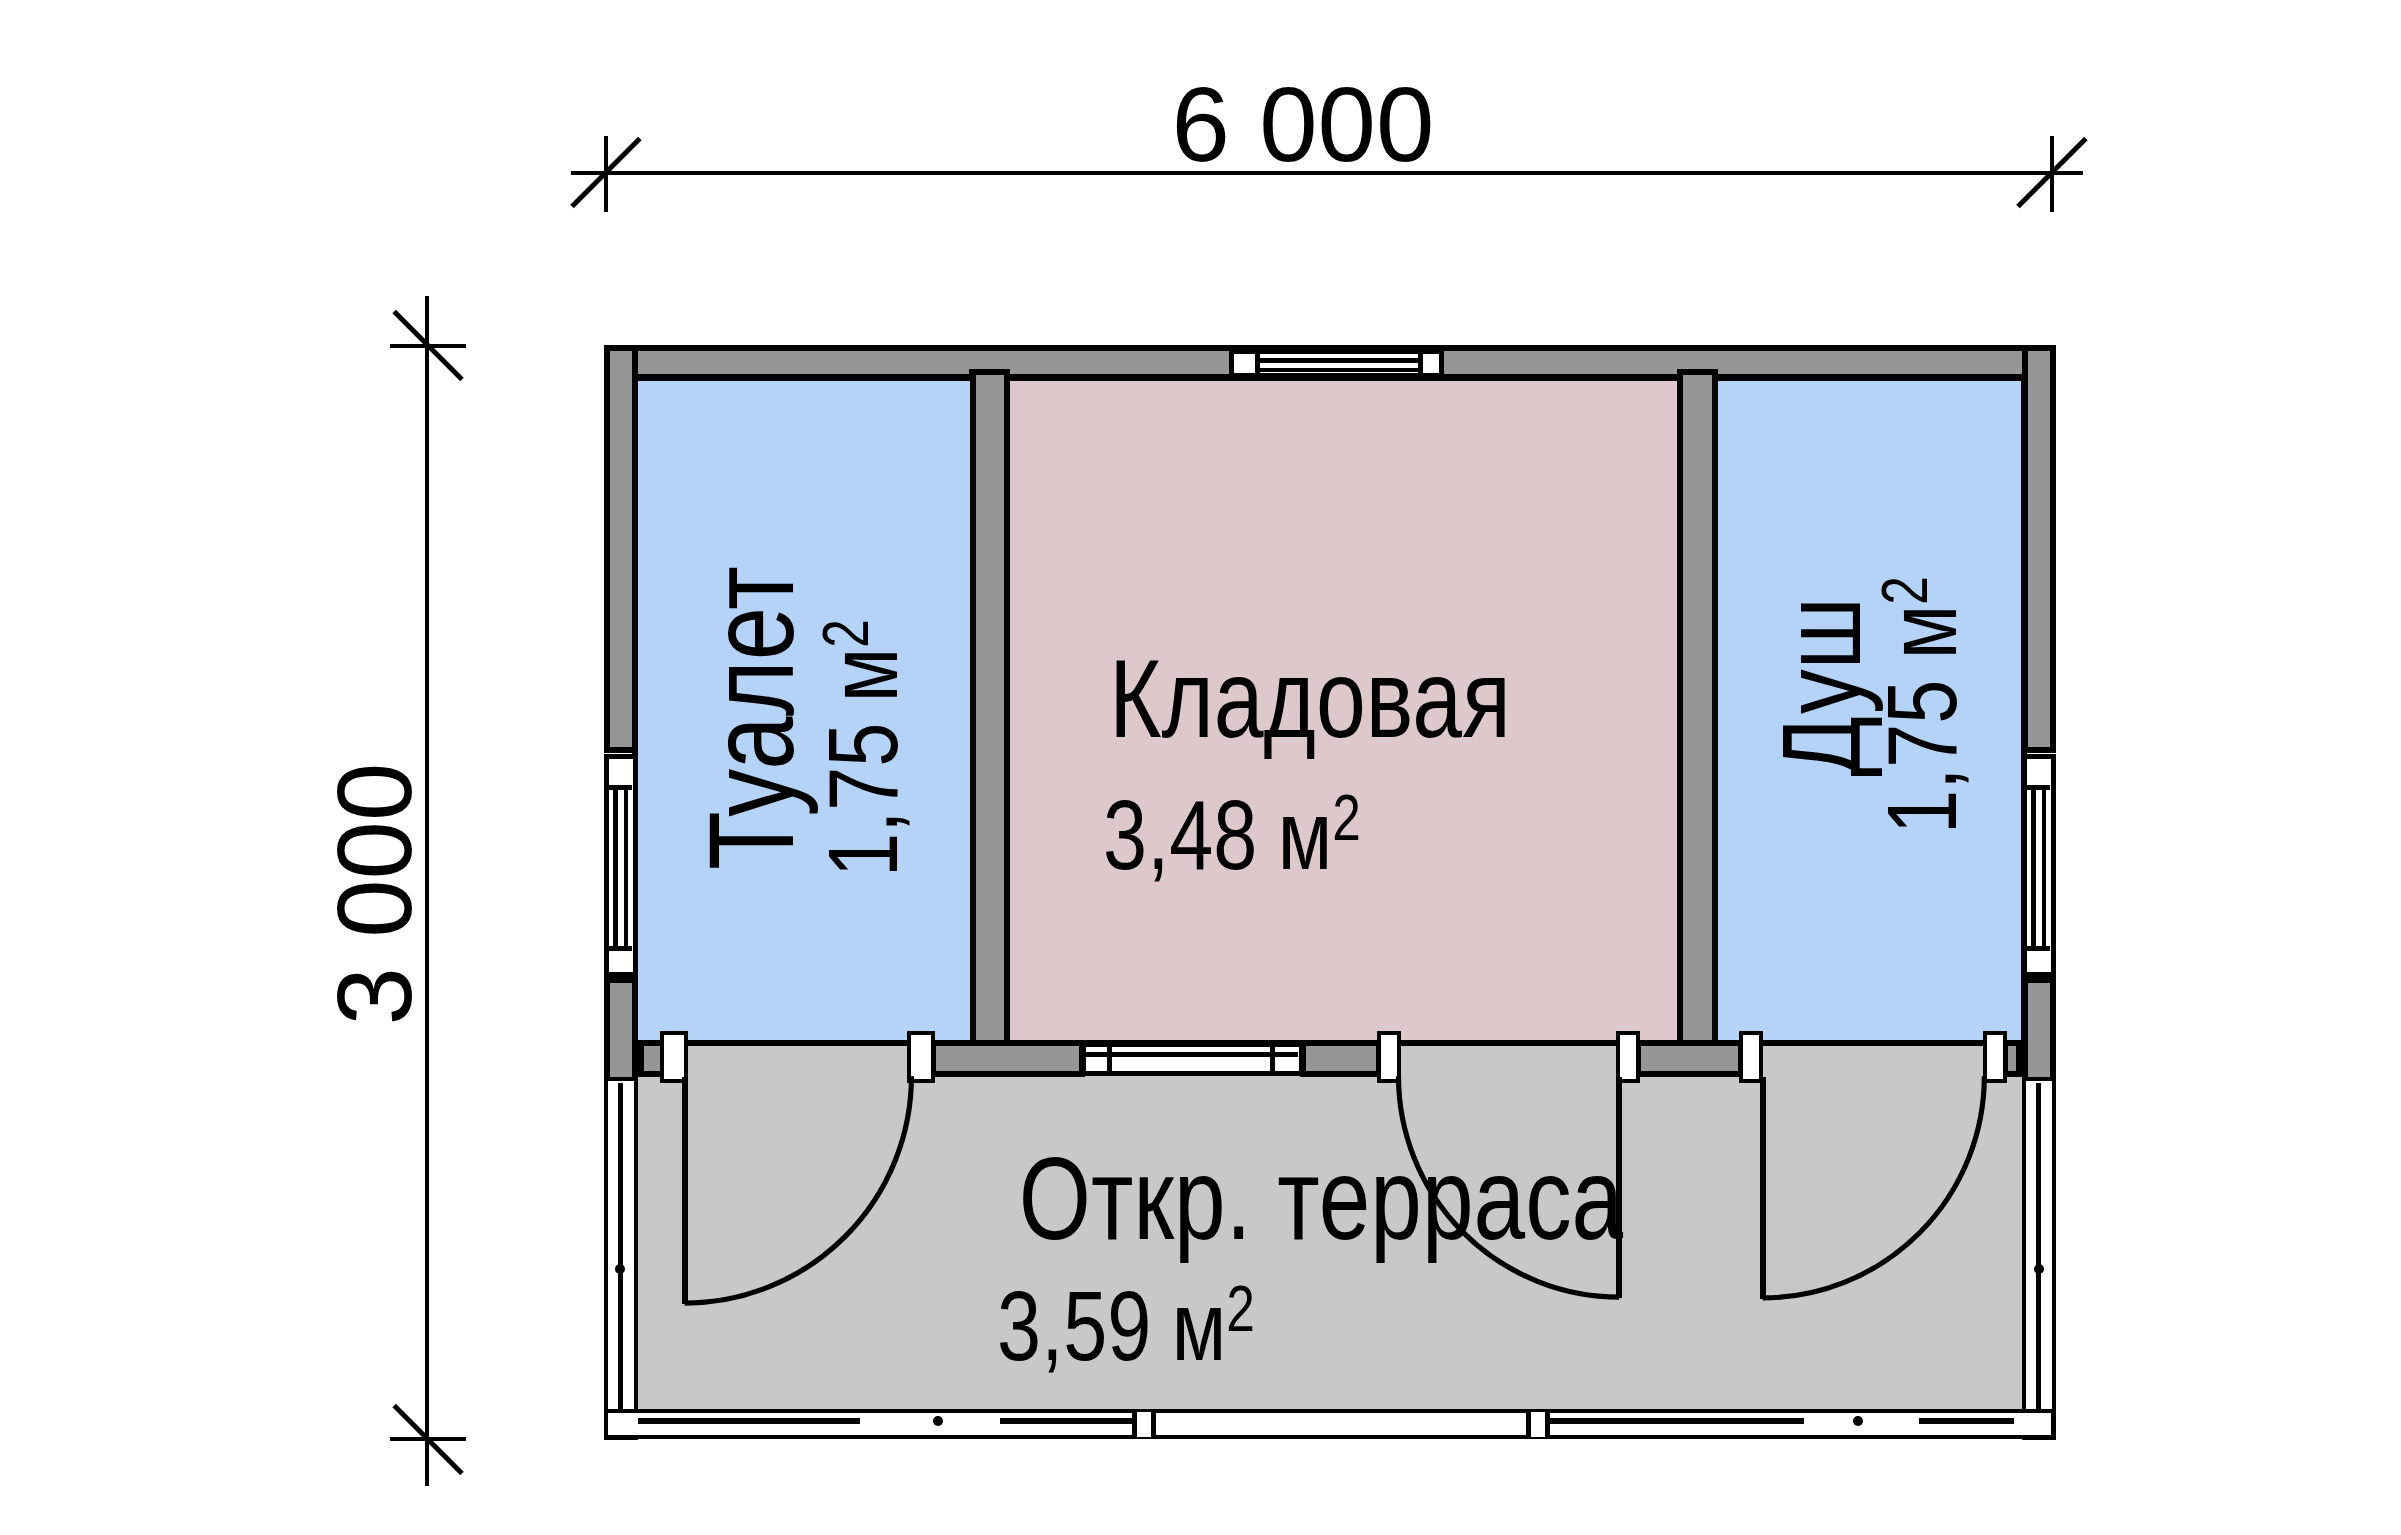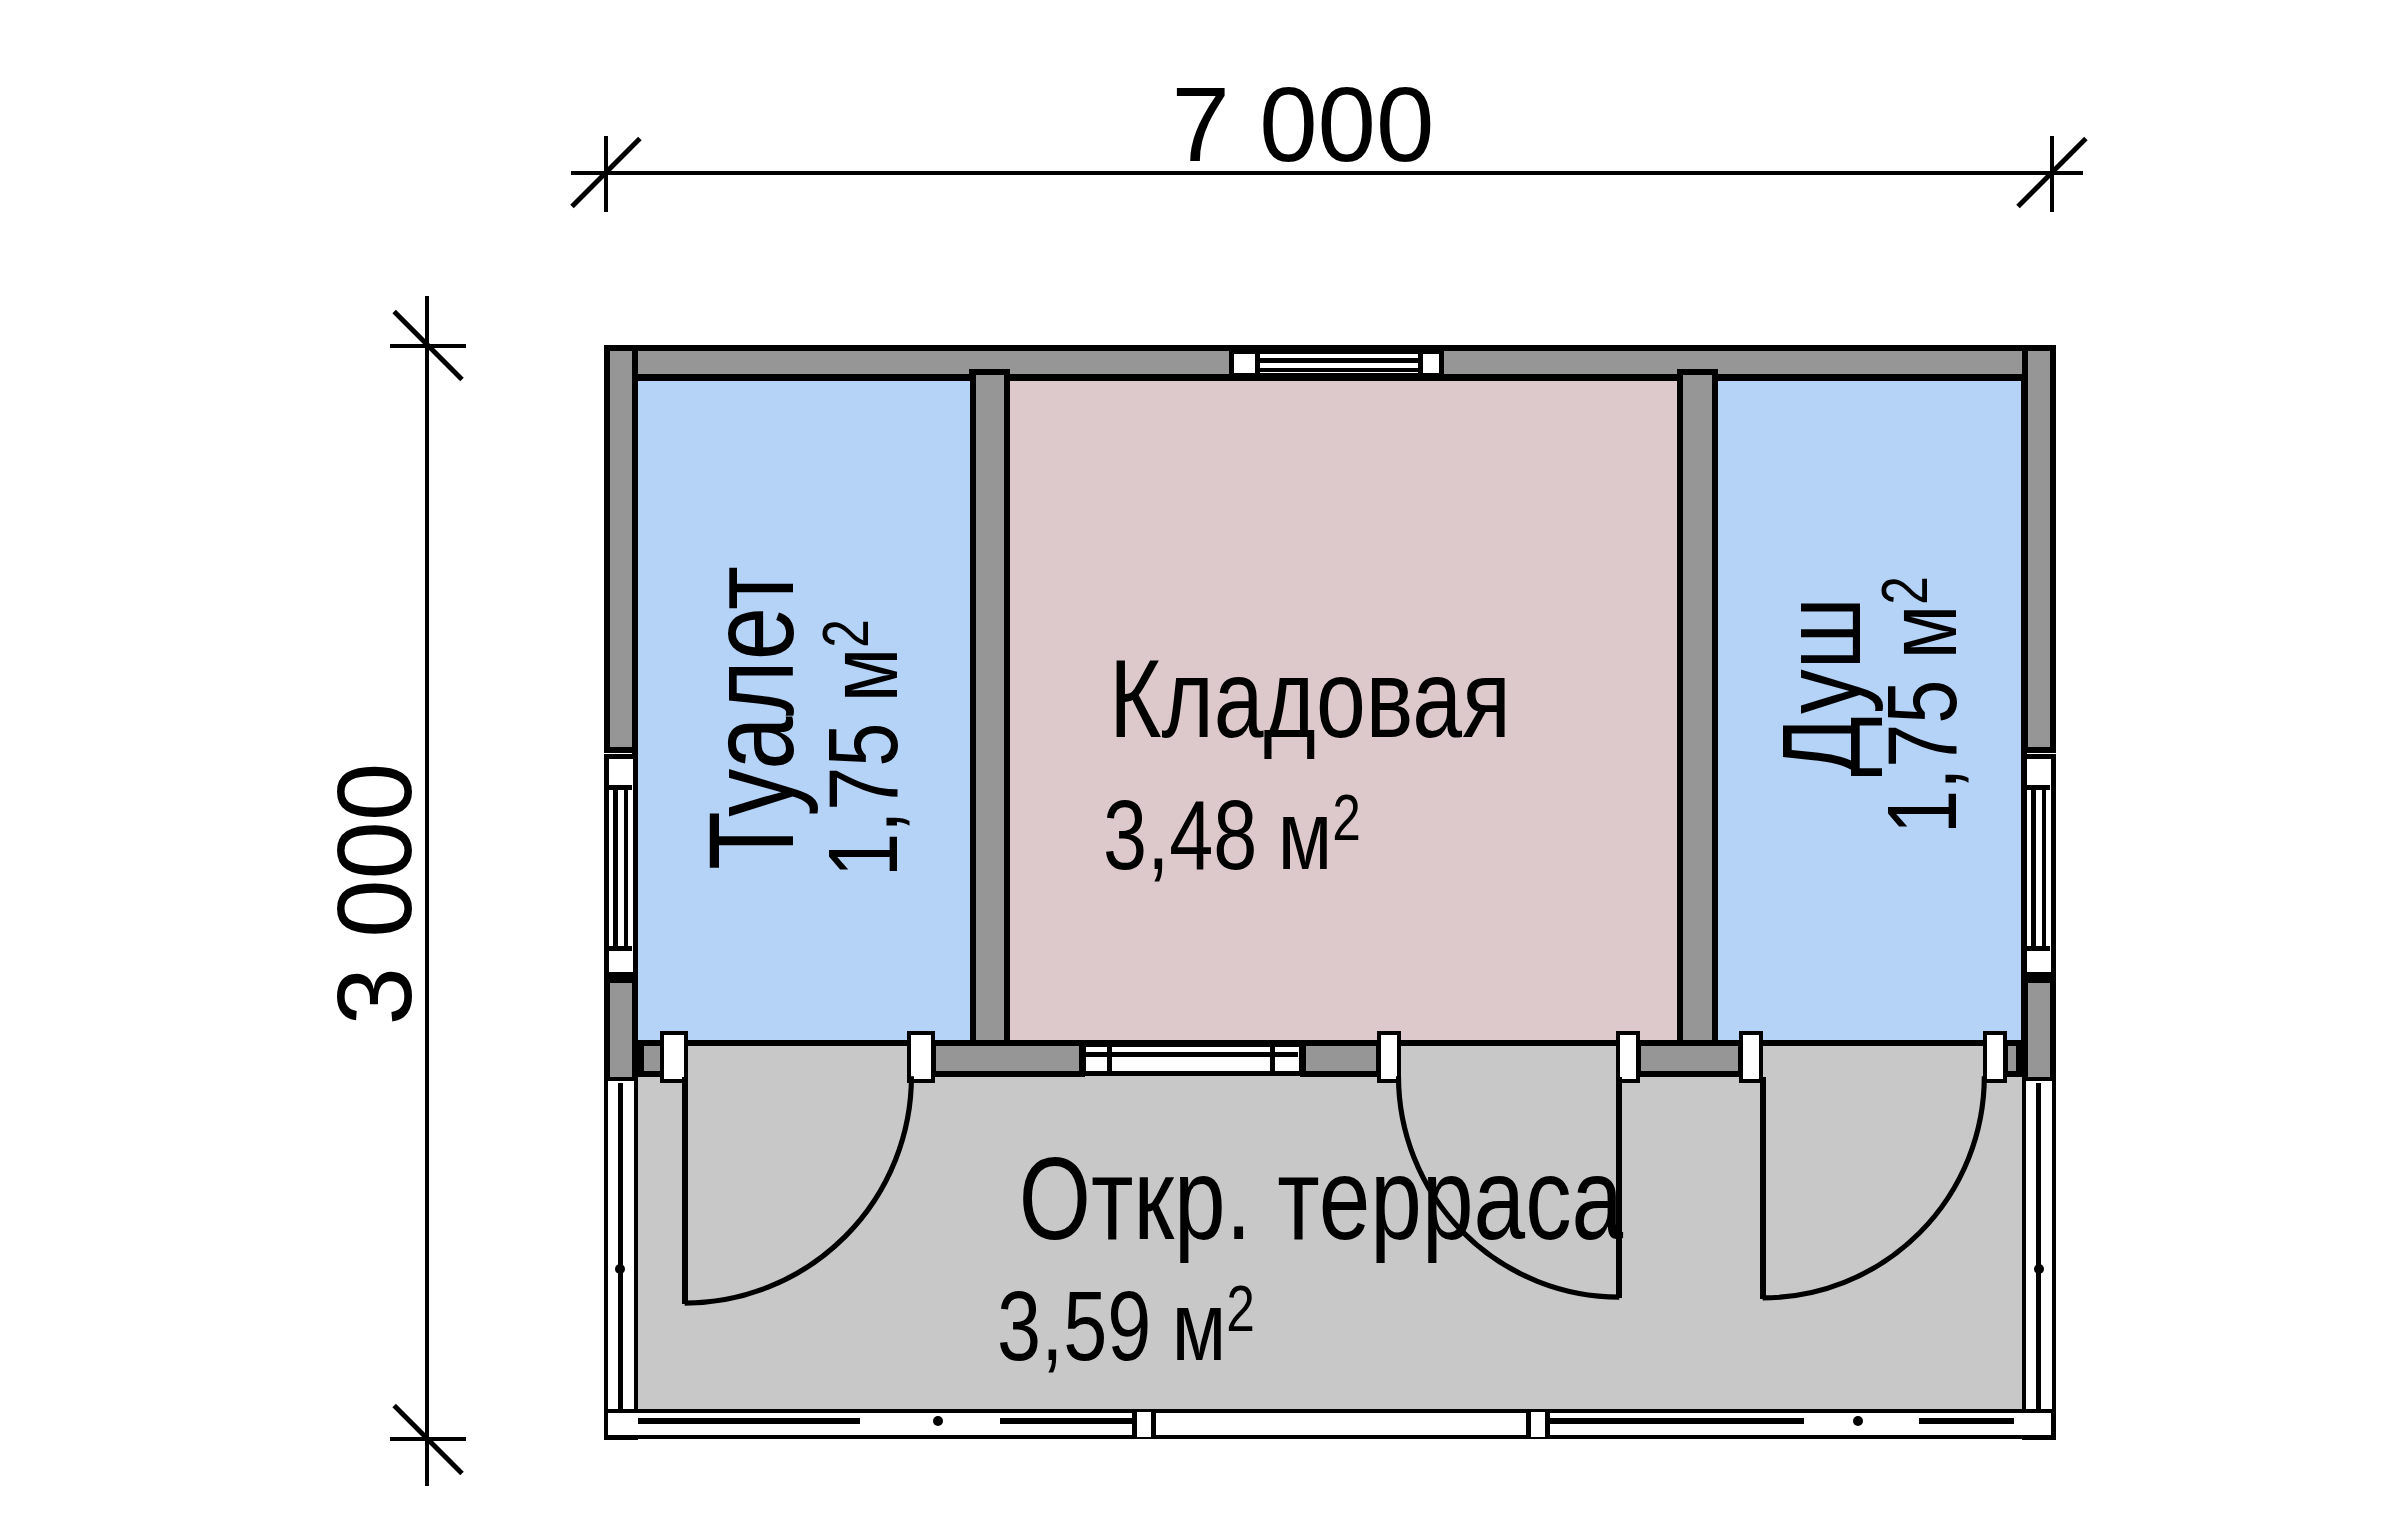--- a/index.html
+++ b/index.html
@@ -42,21 +42,21 @@
 </head>
 <body>
 
 <div class="canvas">
 
   <div class="dline" style="left:571px;top:171px;width:1512px;height:4.3px;"></div>
   <div class="dline" style="left:604px;top:136px;width:4.3px;height:76px;"></div>
   <div class="tick-slash slash-h" style="left:558px;top:170px;"></div>
   <div class="dline" style="left:2050px;top:136px;width:4.3px;height:76px;"></div>
   <div class="tick-slash slash-h" style="left:2004px;top:170px;"></div>
-  <div class="dim-text" style="left:1303px;top:125px;">7 000</div>
+  <div class="dim-text" style="left:1303px;top:125px;">6 000</div>
 
   <div class="dline" style="left:425px;top:296px;width:4.3px;height:1190px;"></div>
   <div class="dline" style="left:390px;top:344px;width:76px;height:4.3px;"></div>
   <div class="tick-slash slash-v" style="left:380px;top:343px;"></div>
   <div class="dline" style="left:390px;top:1437px;width:76px;height:4.3px;"></div>
   <div class="tick-slash slash-v" style="left:380px;top:1437px;"></div>
   <div class="dim-text vert" style="left:375px;top:894px;">3 000</div>
 
   <div class="room terrace" style="background:#c8c8c8;"></div>
 

